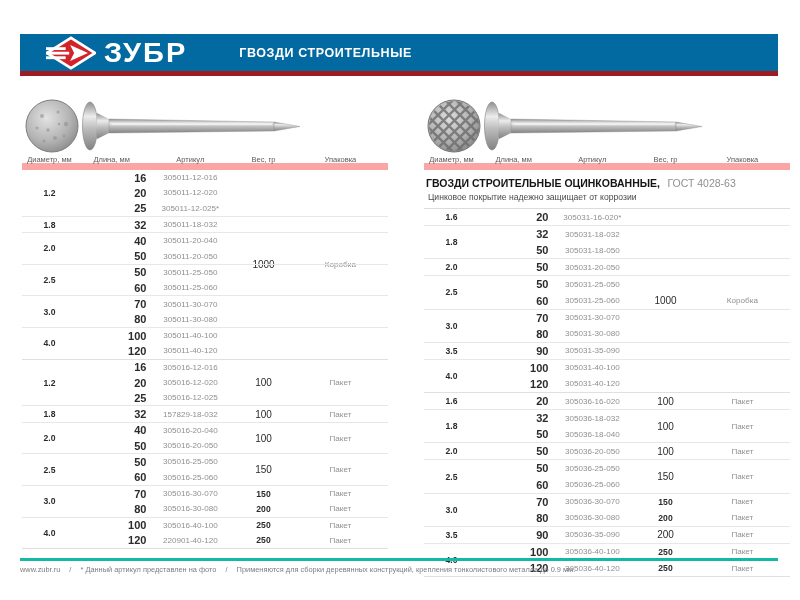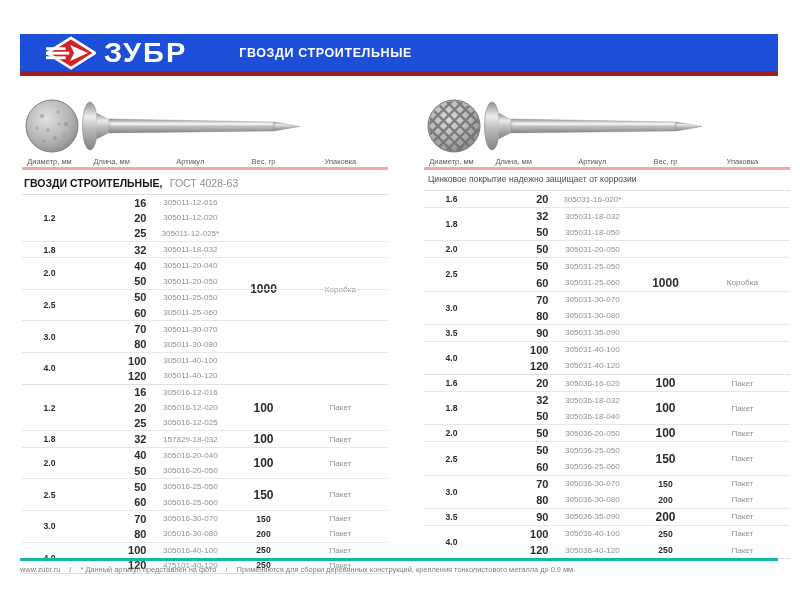--- a/index.html
+++ b/index.html
@@ -2,39 +2,39 @@
 <html><head>
 <meta charset="utf-8">
 <style>
   * { margin:0; padding:0; box-sizing:border-box; }
   html,body { width:800px; height:600px; background:#ffffff; overflow:hidden;
               font-family:"Liberation Sans", sans-serif; }
   .page { position:relative; width:800px; height:600px; background:#fff; }
 
   
   .red-bar { position:absolute; left:20px; top:34px; width:758px; height:42px;
-             background:#1d4ed8; border-bottom:5px solid #9f1b22;
+             background:#0369a1; border-bottom:5px solid #9f1b22;
              display:flex; align-items:center; }
   .logo { display:flex; align-items:center; margin-left:26px; gap:8px; }
   .logo-icon svg { display:block; }
   .brand-text { color:#fff; font-weight:900; font-size:29px; letter-spacing:2px;
                 transform:scaleY(.95); line-height:1; }
   .bar-title { color:#fff; font-weight:bold; font-size:12.5px; letter-spacing:.6px;
                margin-left:52px; }
 
   
   .tbl { position:absolute; top:98px; width:366px; }
   .tbl.t0 { left:22px; }
   .tbl.t1 { left:424px; }
 
   .figure { height:58px; position:relative; }
   .figure svg { display:block; }
 
   .cols { display:flex; height:14px; align-items:center;
-          border-bottom:3px solid #fca5a5; font-size:7.5px; color:#5a5a5a; }
+          border-bottom:7px solid #fca5a5; font-size:7.5px; color:#5a5a5a; }
   .cols span { text-align:center; }
   .h-d { width:15%; } .h-l { width:19%; } .h-a { width:24%; }
   .h-w { width:16%; } .h-p { width:26%; }
 
   .tbl-title { border-bottom:1px solid #dcdcdc; padding:3px 0 3px 2px; }
   .tbl-title .tb { font-weight:bold; font-size:10.5px; color:#141414; }
   .tbl-title .tg { font-size:10.5px; color:#8f8f8f; margin-left:3px; }
   .tbl-subtitle { font-size:8.6px; color:#4a4a4a; padding:1px 0 3px 2px; }
 
   .section { position:relative; border-bottom:1px solid #e0e0e0; }
@@ -46,21 +46,21 @@
   .row { display:flex; align-items:center; }
   .t0 .row { height:15.3px; }
   .t1 .row { height:16.1px; }
   .c-len { width:22.35%; text-align:right; font-weight:bold; font-size:11px; color:#2b2b2b; }
   .c-sku { width:28.25%; text-align:center; font-size:8.1px; color:#909090; }
   .c-w   { width:18.8%;  text-align:center; font-weight:bold; font-size:8.6px; color:#2b2b2b; }
   .c-p   { width:30.6%;  text-align:center; font-size:8.1px; color:#909090; }
 
   .ov { position:absolute; top:0; bottom:0; display:flex; align-items:center;
         justify-content:center; }
-  .ov-w { left:58%; width:16%; font-weight:bold; font-size:12px; color:#2b2b2b; }
+  .ov-w { left:58%; width:16%; font-weight:normal; font-size:10px; color:#2b2b2b; }
   .ov-p { left:74%; width:26%; font-size:8.1px; color:#909090; }
 
   
   .footer { position:absolute; left:20px; top:558px; width:758px;
             border-top:3px solid #14b8a6; padding-top:4px;
             font-size:7.4px; color:#7c7c7c; }
   .footer .sep { margin:0 7px; }
 </style>
 </head>
 <body>
@@ -118,24 +118,20 @@
         <rect x="90" y="25.5" width="160" height="1.6" fill="#f4f4f4" opacity="0.8"></rect>
       </svg>
     </div>
     <div class="cols">
       <span class="h-d">Диаметр, мм</span>
       <span class="h-l">Длина, мм</span>
       <span class="h-a">Артикул</span>
       <span class="h-w">Вес, гр</span>
       <span class="h-p">Упаковка</span>
     </div>
-    <div class="tbl-title">
-      <span class="tb">ГВОЗДИ СТРОИТЕЛЬНЫЕ,</span>
-      <span class="tg">ГОСТ 4028-63</span>
-    </div>
     <div>
         <div class="section">
           <div class="ov ov-w">1000</div>
           <div class="ov ov-p">Коробка</div>
           <div class="group">
             <div class="gd">1.2</div>
             <div class="grows">
               <div class="row">
                 <div class="c-len">16</div>
                 <div class="c-sku">305011-12-016</div>
@@ -334,21 +330,21 @@
             <div class="gd">4.0</div>
             <div class="grows">
               <div class="row">
                 <div class="c-len">100</div>
                 <div class="c-sku">305016-40-100</div>
                 <div class="c-w">250</div>
                 <div class="c-p">Пакет</div>
               </div>
               <div class="row">
                 <div class="c-len">120</div>
-                <div class="c-sku">475101-40-120</div>
+                <div class="c-sku">220901-40-120</div>
                 <div class="c-w">250</div>
                 <div class="c-p">Пакет</div>
               </div>
             </div>
           </div>
         </div>
       </div>
   </div>
 
   <div class="tbl t1">
@@ -383,20 +379,24 @@
       </svg>
     </div>
     <div class="cols">
       <span class="h-d">Диаметр, мм</span>
       <span class="h-l">Длина, мм</span>
       <span class="h-a">Артикул</span>
       <span class="h-w">Вес, гр</span>
       <span class="h-p">Упаковка</span>
     </div>
     <div class="tbl-title">
+      <div>
+        <span class="tb">ГВОЗДИ СТРОИТЕЛЬНЫЕ ОЦИНКОВАННЫЕ,</span>
+        <span class="tg">ГОСТ 4028-63</span>
+      </div>
       <div class="tbl-subtitle">Цинковое покрытие надежно защищает от коррозии</div>
     </div>
     <div>
         <div class="section">
           <div class="ov ov-w">1000</div>
           <div class="ov ov-p">Коробка</div>
           <div class="group">
             <div class="gd">1.6</div>
             <div class="grows">
               <div class="row">

